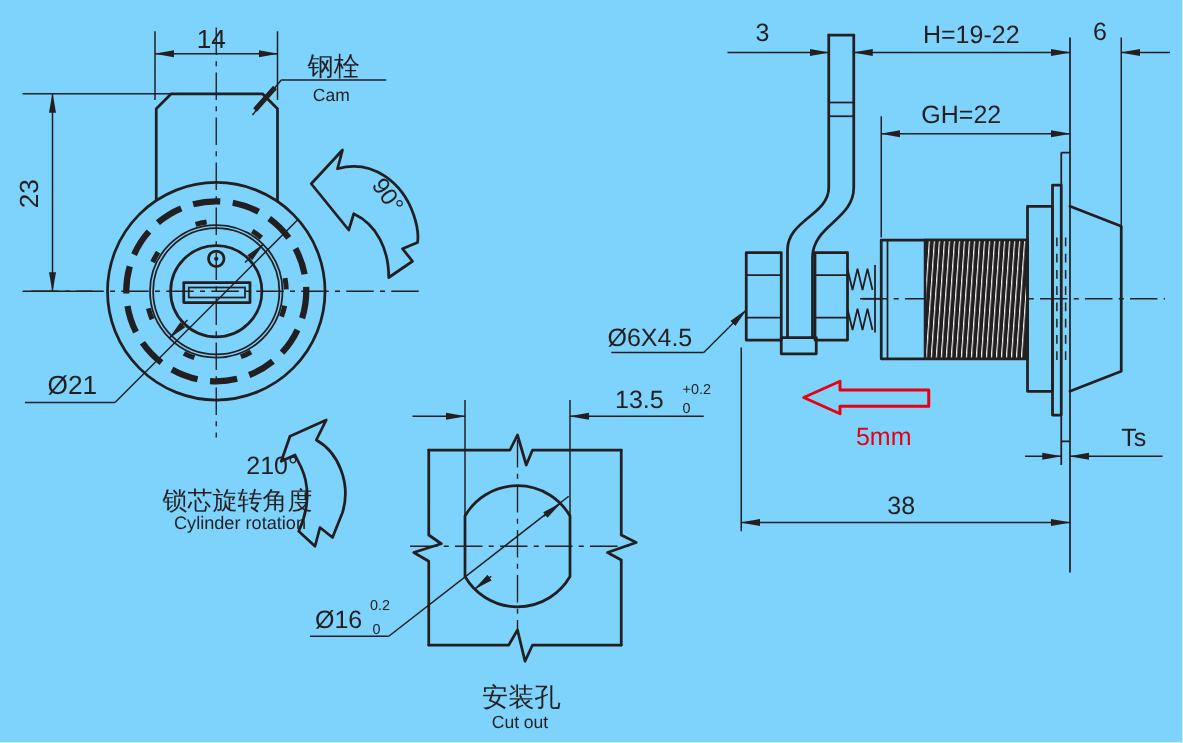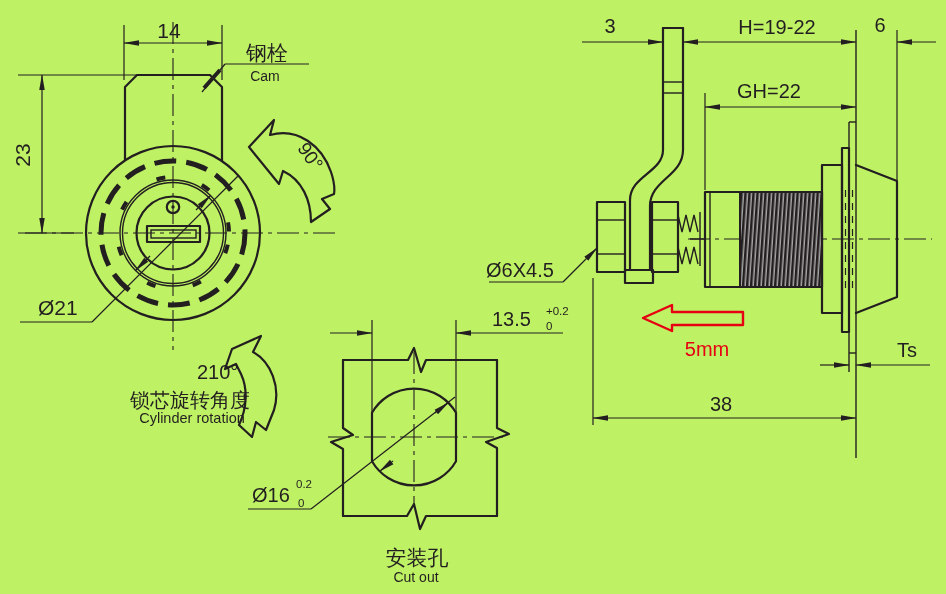--- a/index.html
+++ b/index.html
@@ -1,17 +1,17 @@
 <!DOCTYPE html>
 <html><head>
 <meta charset="utf-8">
 <style>
   html,body{margin:0;padding:0;background:#ffffff;}
   .stage{
-    position:relative;width:946px;height:594px;background:#bef264;overflow:hidden;
+    position:relative;width:946px;height:594px;background:#7dd3fc;overflow:hidden;
     font-family:"Liberation Sans", sans-serif;
   }
   svg{position:absolute;left:0;top:0;}
   svg text{fill:#231f20;font-family:"Liberation Sans", sans-serif;}
   .obj{stroke:#231f20;stroke-width:2.2;fill:none;stroke-linecap:round;stroke-linejoin:round;}
   .obj-thin{stroke:#231f20;stroke-width:1.4;fill:none;}
   .dim{stroke:#231f20;stroke-width:1.2;fill:none;}
   .cl{stroke:#231f20;stroke-width:1.1;fill:none;stroke-dasharray:22 5 4 5;}
   .hid{stroke:#231f20;stroke-width:1.2;fill:none;stroke-dasharray:7 6;}
   .red{stroke:#e60012;fill:none;stroke-width:2.4;stroke-linejoin:round;}

